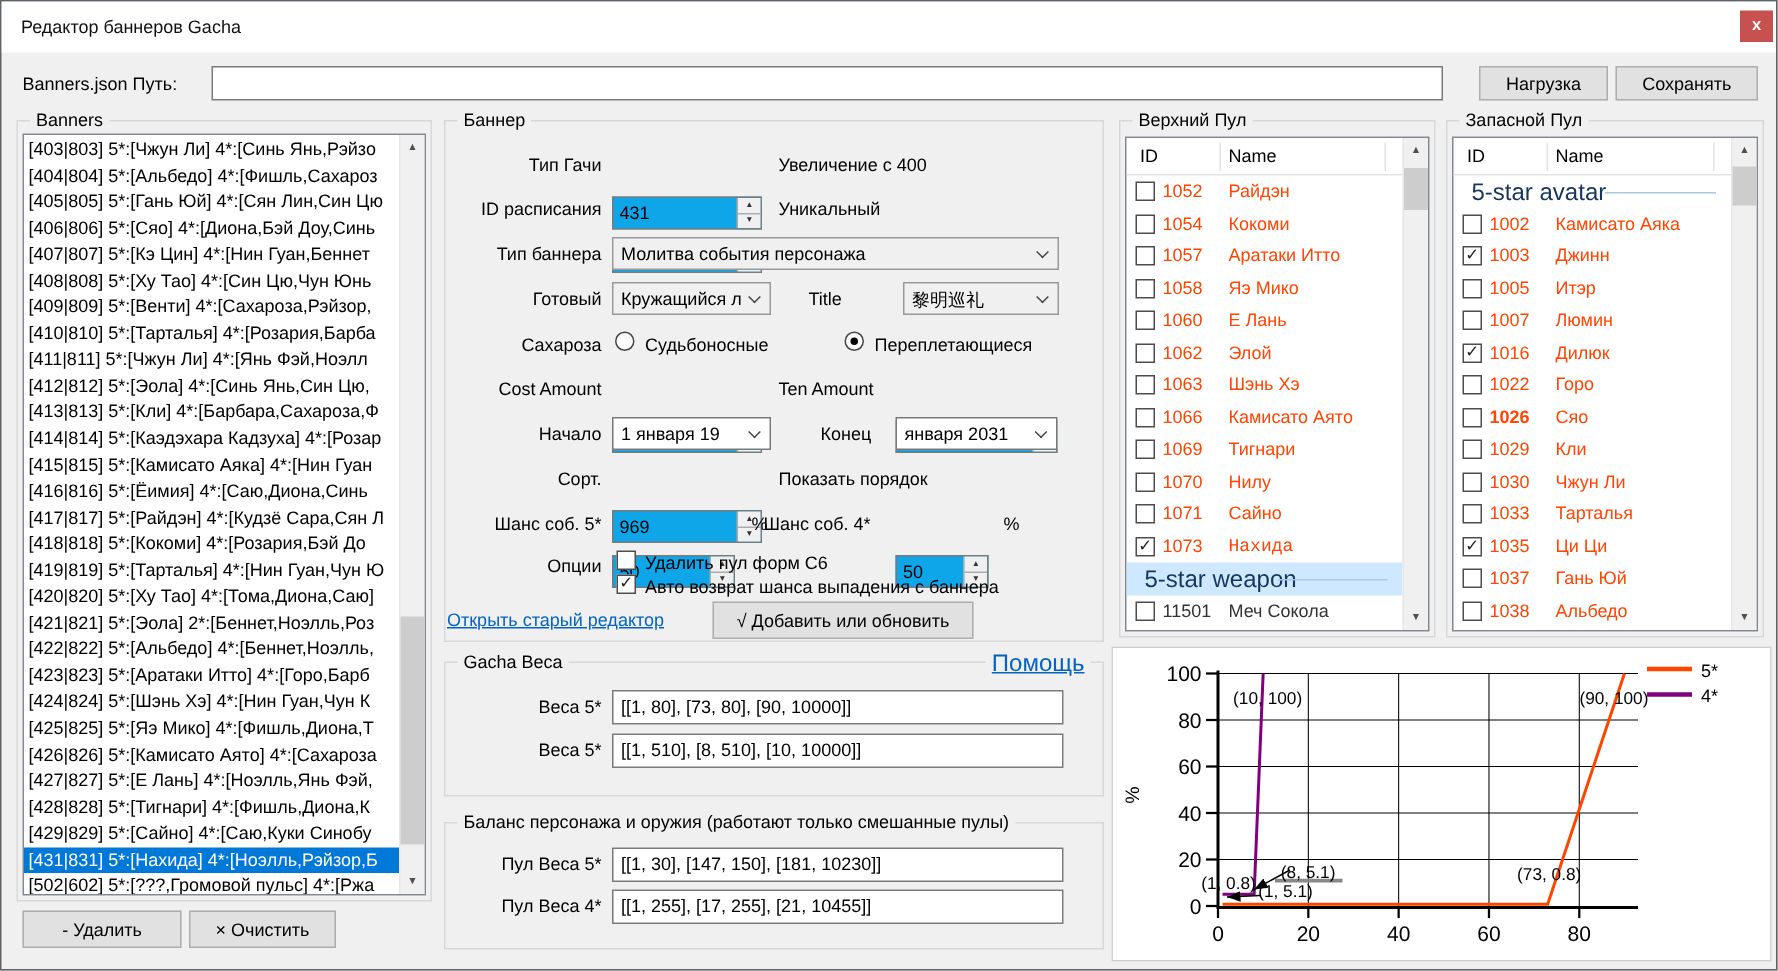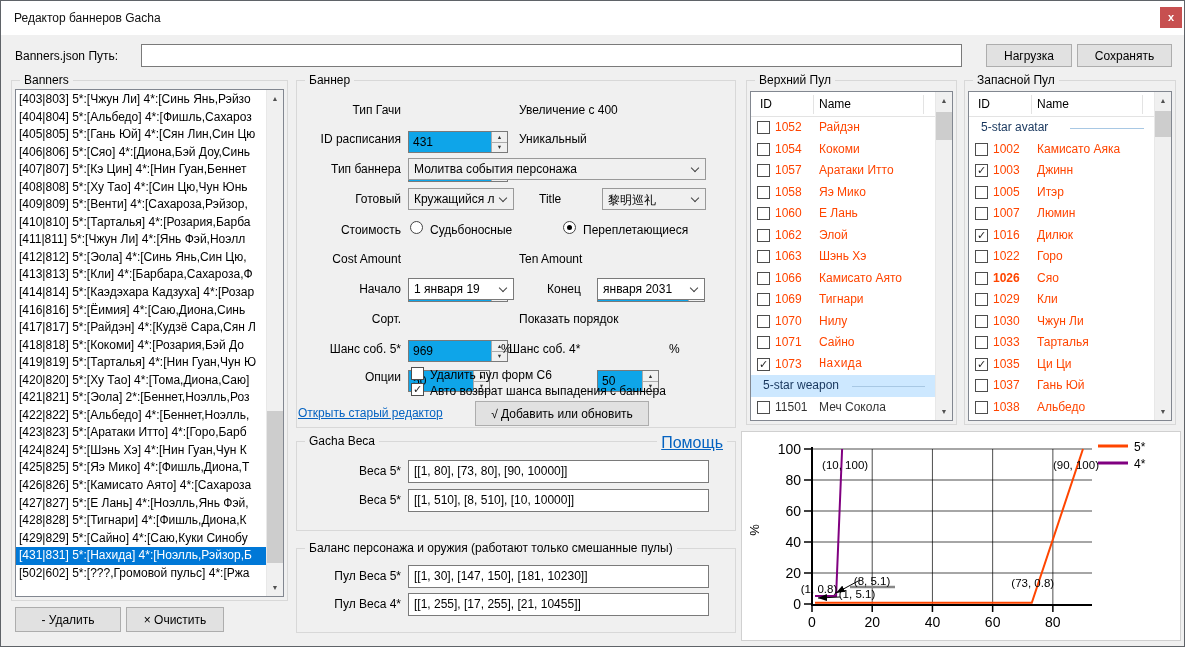--- a/index.html
+++ b/index.html
@@ -36,21 +36,21 @@
   .pool-header { position:relative; height:25px; border-bottom:1px solid #e3e3e3; }
   .pool-header .hid { position:absolute; left:9px; top:5px; }
   .pool-header .hname { position:absolute; left:68px; top:5px; }
   .col-div { position:absolute; top:3px; width:1px; height:19px; background:#e3e3e3; }
   .pool-row { position:relative; height:21.5px; }
   .pool-row .pid { position:absolute; left:24px; top:3px; }
   .pool-row .pname { position:absolute; left:68px; top:3px; white-space:nowrap; }
   .checkbox { display:inline-block; width:13px; height:13px; background:#fff; border:1px solid #4d4d4d;
               font-size:11px; line-height:11px; text-align:center; color:#222; }
   .pool-row .cb { position:absolute; left:6px; top:4px; }
-  .pool-sep { position:relative; height:21.5px; font-size:12px; color:#17365d; }
+  .pool-sep { position:relative; height:21.5px; font-size:16px; color:#17365d; }
   .pool-sep .sep-text { position:absolute; left:12px; top:3px; white-space:nowrap; }
   .pool-sep .sep-line { position:absolute; top:11px; height:1px; background:#a8c8e4; }
   .pool-sep.hl { background:#cde8ff; }
   .spin { position:absolute; background:#0ea5e9; border:1px solid #7a7a7a;margin-top:32px; }
   .spin .val { position:absolute; left:4px; top:3px; }
   .spin .btns { position:absolute; right:0; top:0; bottom:0; width:16px; border-left:1px solid #ababab;
                 display:flex; flex-direction:column; }
   .spin .btns div { flex:1; background:#f0f0f0; font-size:5.5px; color:#333;
                 display:flex; align-items:center; justify-content:center; }
   .spin .btns div:first-child { border-bottom:1px solid #ababab; }
@@ -94,20 +94,21 @@
         <div class="banner-row">[405|805] 5*:[Гань Юй] 4*:[Сян Лин,Син Цю</div>
         <div class="banner-row">[406|806] 5*:[Сяо] 4*:[Диона,Бэй Доу,Синь</div>
         <div class="banner-row">[407|807] 5*:[Кэ Цин] 4*:[Нин Гуан,Беннет</div>
         <div class="banner-row">[408|808] 5*:[Ху Тао] 4*:[Син Цю,Чун Юнь</div>
         <div class="banner-row">[409|809] 5*:[Венти] 4*:[Сахароза,Рэйзор,</div>
         <div class="banner-row">[410|810] 5*:[Тарталья] 4*:[Розария,Барба</div>
         <div class="banner-row">[411|811] 5*:[Чжун Ли] 4*:[Янь Фэй,Ноэлл</div>
         <div class="banner-row">[412|812] 5*:[Эола] 4*:[Синь Янь,Син Цю,</div>
         <div class="banner-row">[413|813] 5*:[Кли] 4*:[Барбара,Сахароза,Ф</div>
         <div class="banner-row">[414|814] 5*:[Каэдэхара Кадзуха] 4*:[Розар</div>
+        <div class="banner-row">[415|815] 5*:[Камисато Аяка] 4*:[Нин Гуан</div>
         <div class="banner-row">[416|816] 5*:[Ёимия] 4*:[Саю,Диона,Синь</div>
         <div class="banner-row">[417|817] 5*:[Райдэн] 4*:[Кудзё Сара,Сян Л</div>
         <div class="banner-row">[418|818] 5*:[Кокоми] 4*:[Розария,Бэй До</div>
         <div class="banner-row">[419|819] 5*:[Тарталья] 4*:[Нин Гуан,Чун Ю</div>
         <div class="banner-row">[420|820] 5*:[Ху Тао] 4*:[Тома,Диона,Саю]</div>
         <div class="banner-row">[421|821] 5*:[Эола] 2*:[Беннет,Ноэлль,Роз</div>
         <div class="banner-row">[422|822] 5*:[Альбедо] 4*:[Беннет,Ноэлль,</div>
         <div class="banner-row">[423|823] 5*:[Аратаки Итто] 4*:[Горо,Барб</div>
         <div class="banner-row">[424|824] 5*:[Шэнь Хэ] 4*:[Нин Гуан,Чун К</div>
         <div class="banner-row">[425|825] 5*:[Яэ Мико] 4*:[Фишль,Диона,Т</div>
@@ -161,21 +162,21 @@
   <div class="combo" style="left:407px;top:187px;width:106px;height:22px">
     <span class="val">Кружащийся л</span>
     <span class="chev"></span>
   </div>
   <span class="lbl" style="left:538px;top:191px">Title</span>
   <div class="combo" style="left:601px;top:187px;width:104px;height:22px">
     <span class="val">黎明巡礼</span>
     <span class="chev"></span>
   </div>
 
-  <span class="flabel" style="top:222px">Стоимость</span>
+  <span class="flabel" style="top:222px">Сахароза</span>
   <span class="radio" style="left:409px;top:220px"></span>
   <span class="lbl" style="left:429px;top:222px">Судьбоносные</span>
   <span class="radio checked" style="left:562px;top:220px"></span>
   <span class="lbl" style="left:582px;top:222px">Переплетающиеся</span>
 
   <span class="flabel" style="top:251px">Cost Amount</span>
   <div class="spin" style="left:407px;top:247px;width:100px;height:22px">
     <span class="val">1</span>
     <div class="btns">
       <div>▲</div>

